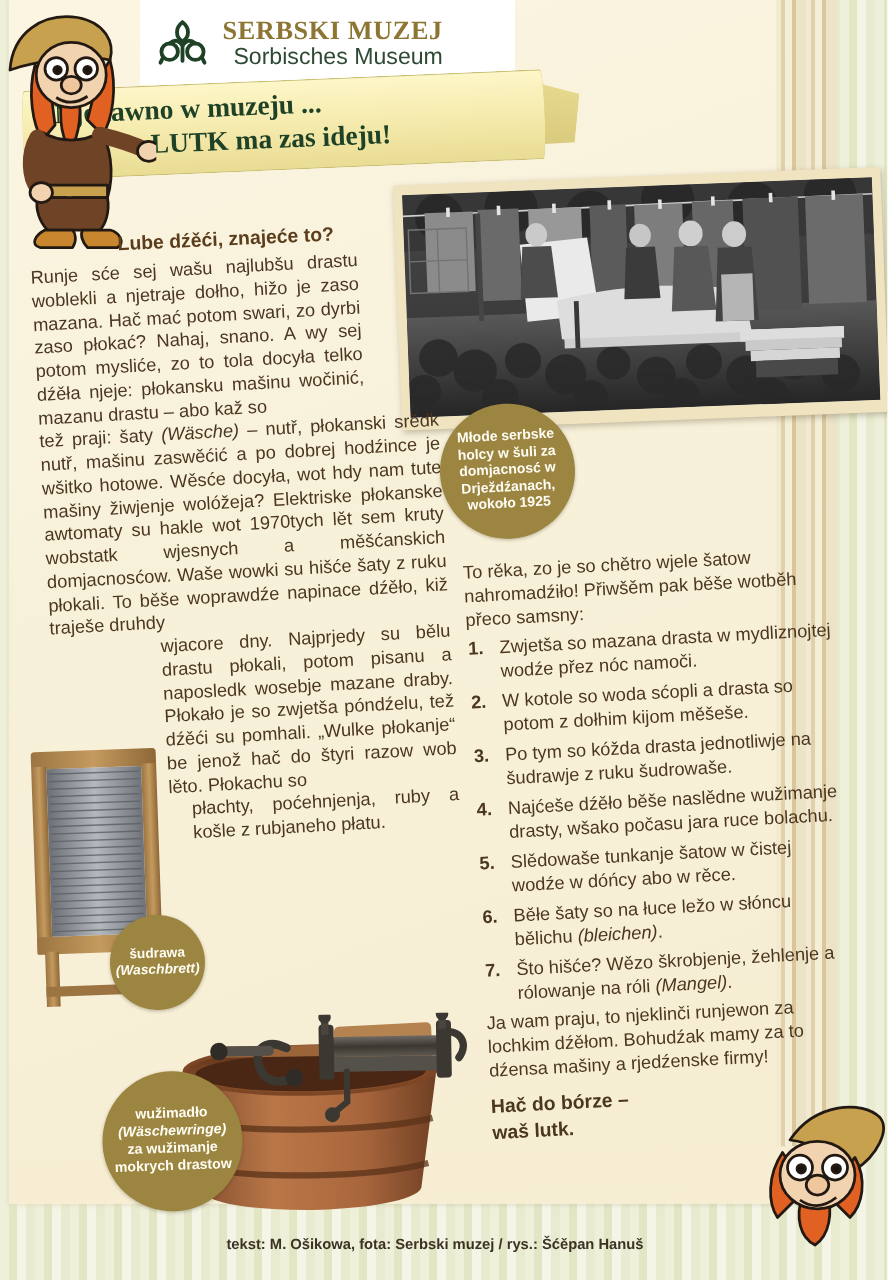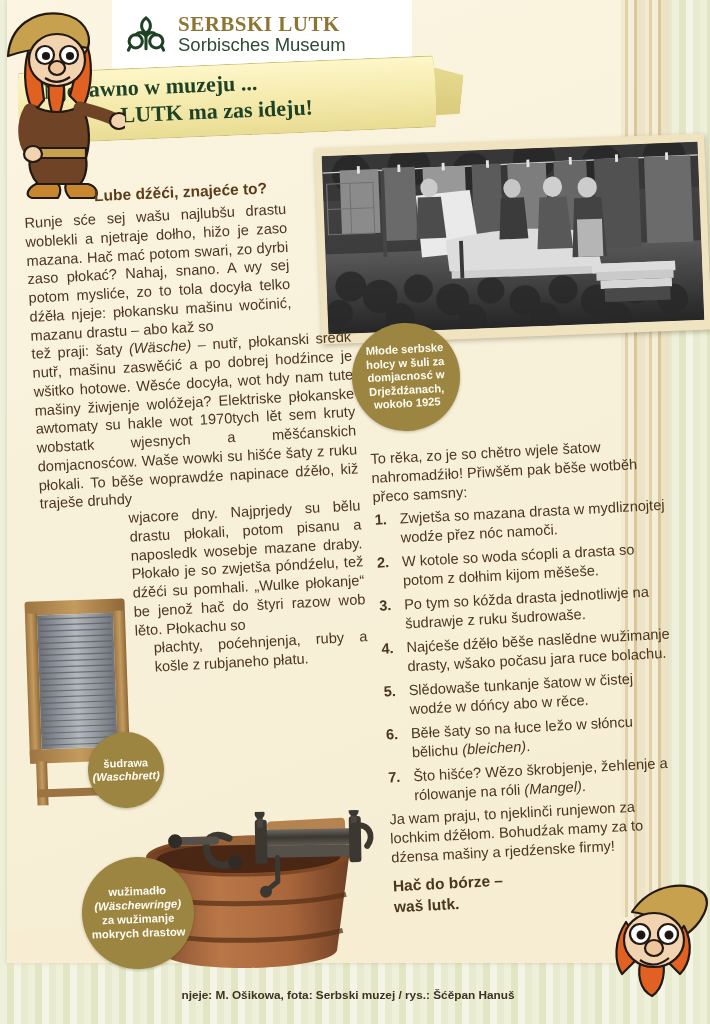--- a/index.html
+++ b/index.html
@@ -283,21 +283,21 @@
         <circle cx="16" cy="40" r="9"></circle>
         <circle cx="44" cy="40" r="9"></circle>
         <path d="M30 29 L30 50"></path>
         <path d="M16 31 C22 26 26 28 30 33"></path>
         <path d="M44 31 C38 26 34 28 30 33"></path>
         <path d="M9 46 L6 52"></path>
         <path d="M51 46 L54 52"></path>
       </g>
     </svg>
     <div class="logo-text">
-      <div class="logo-line1">SERBSKI LUTK</div>
+      <div class="logo-line1">SERBSKI MUZEJ</div>
       <div class="logo-line2">Sorbisches Museum</div>
     </div>
   </div>
 
   <div class="photo-frame">
     <div class="photo">
       <svg viewBox="0 0 390 190" preserveAspectRatio="none" style="width:100%;height:100%;display:block">
         <defs>
           <linearGradient id="sky" x1="0" y1="0" x2="0" y2="1">
             <stop offset="0" stop-color="#4a4842"></stop>
@@ -614,16 +614,16 @@
       <circle cx="44" cy="56" r="10" fill="#ffffff"></circle>
       <circle cx="72" cy="56" r="10" fill="#ffffff"></circle>
       <circle cx="45" cy="57" r="3.4" fill="#1a1410"></circle>
       <circle cx="73" cy="57" r="3.4" fill="#1a1410"></circle>
       <ellipse cx="58" cy="70" rx="9" ry="8" fill="#f0c69d"></ellipse>
       <path d="M44 82 Q58 92 73 80" fill="none"></path>
     </g>
   </svg>
 
   <div class="credits">
-    <span class="credits-inner">njeje: M. Ošikowa, fota: Serbski muzej / rys.: Šćěpan Hanuš</span>
+    <span class="credits-inner">tekst: M. Ošikowa, fota: Serbski muzej / rys.: Šćěpan Hanuš</span>
   </div>
 
 </div>
 
 </body></html>

